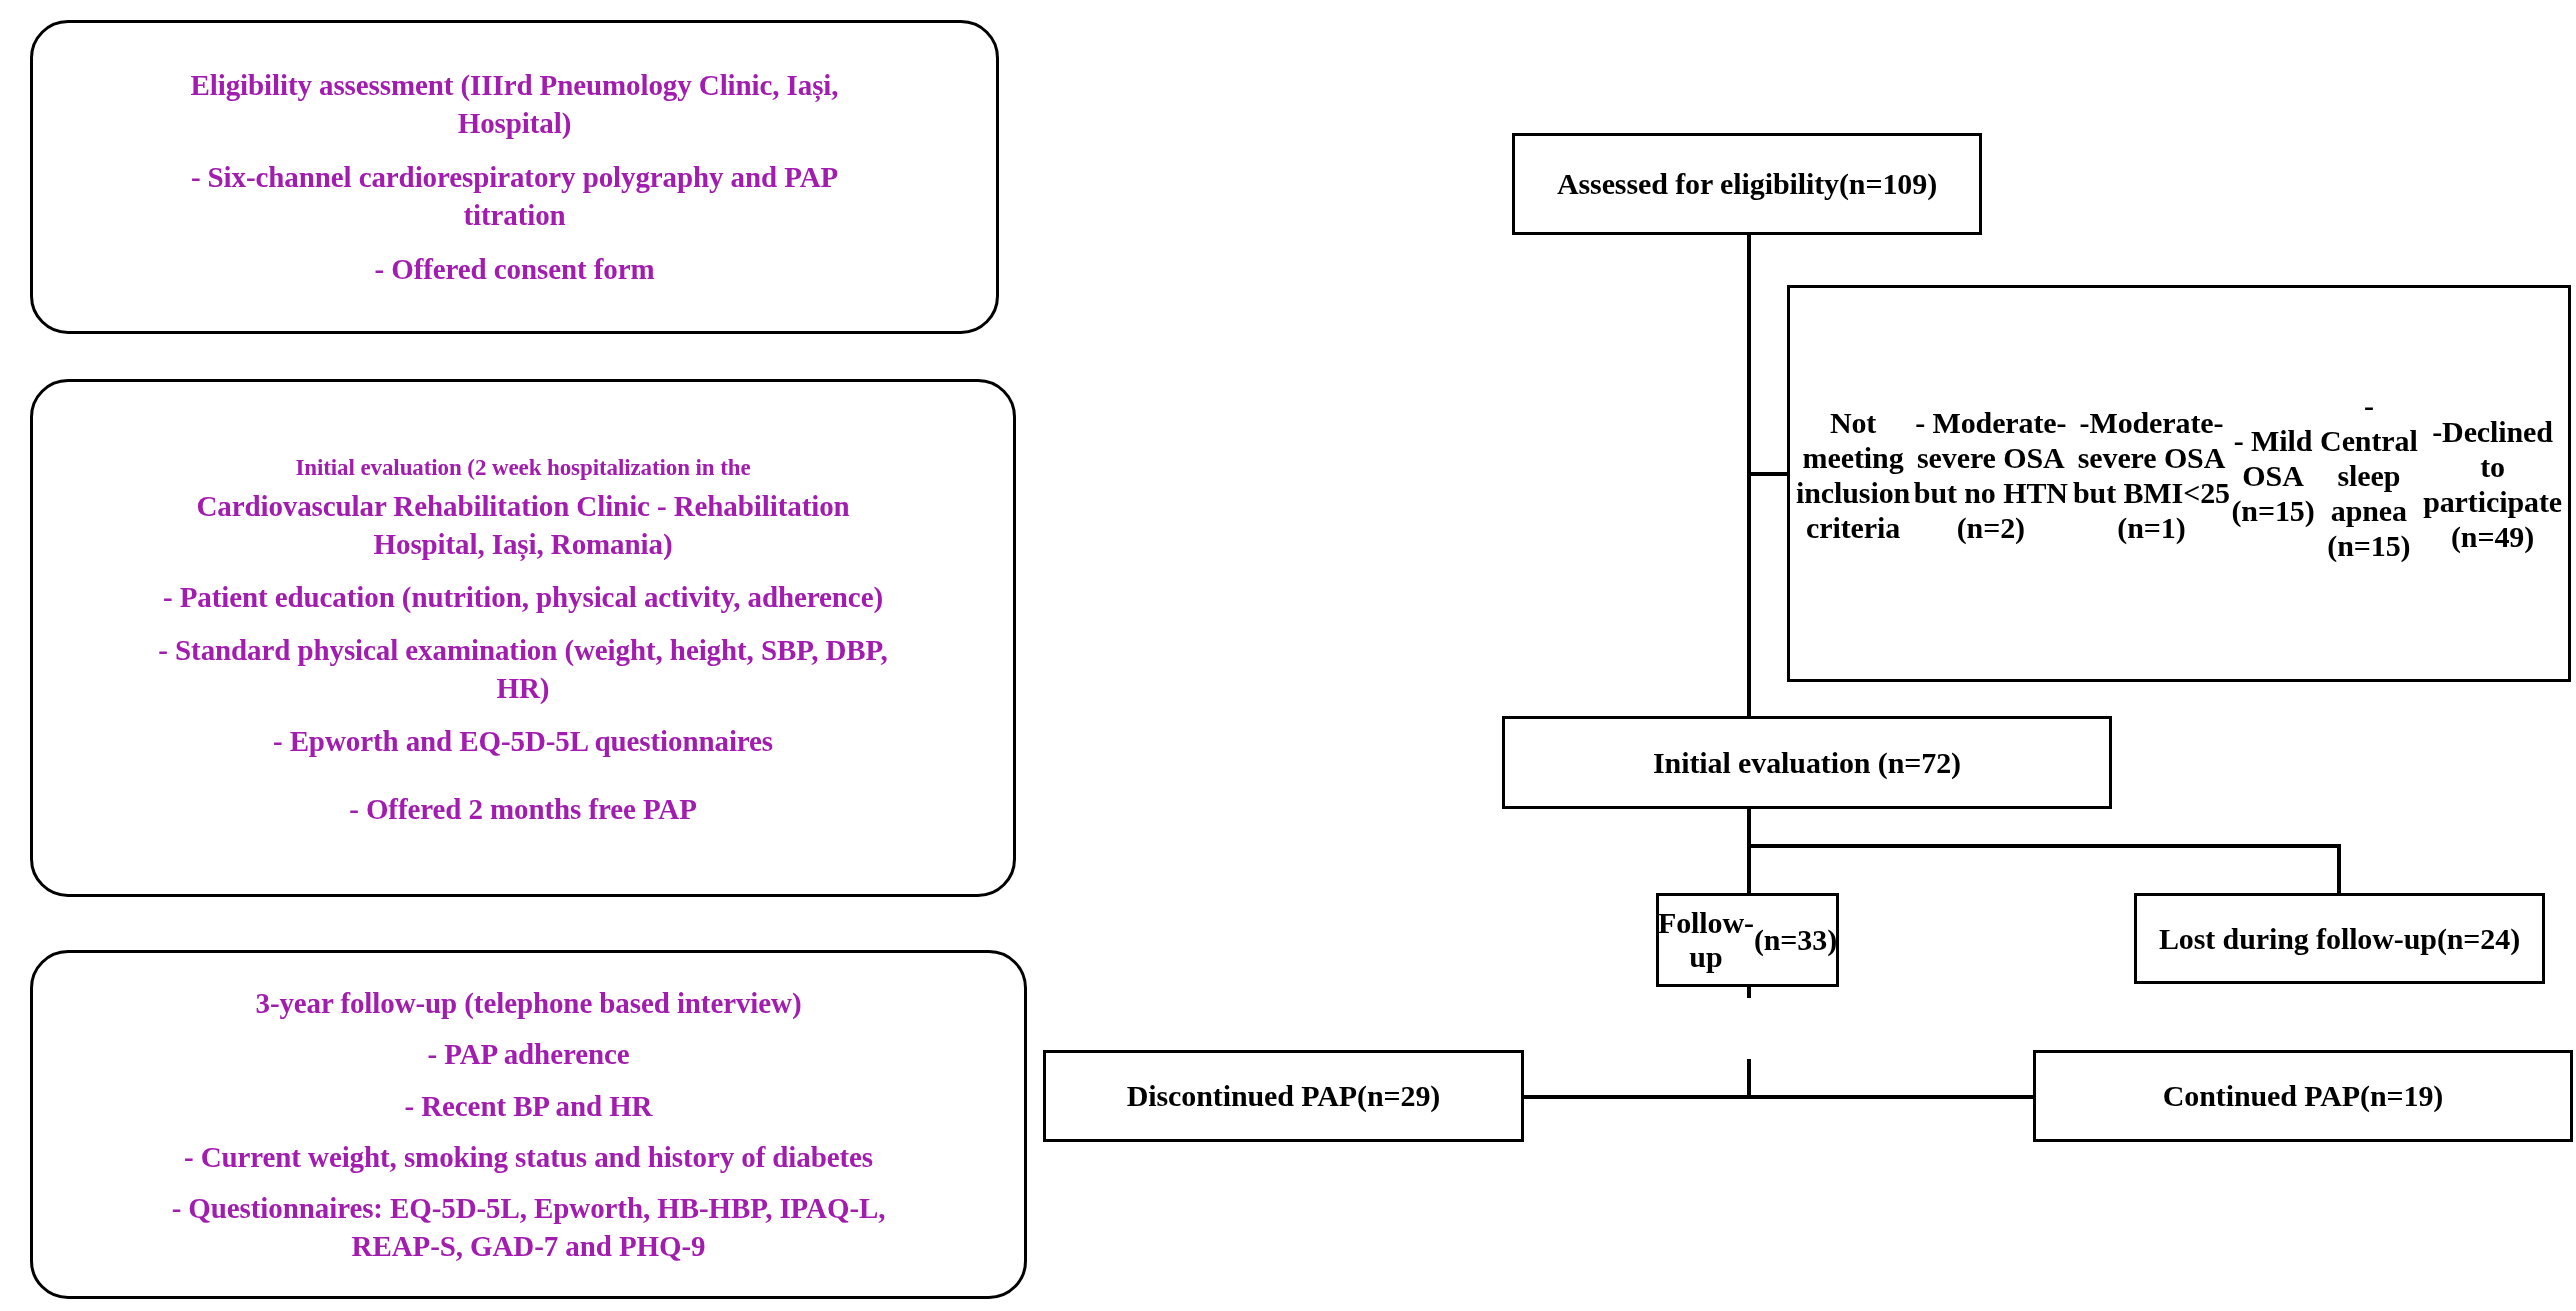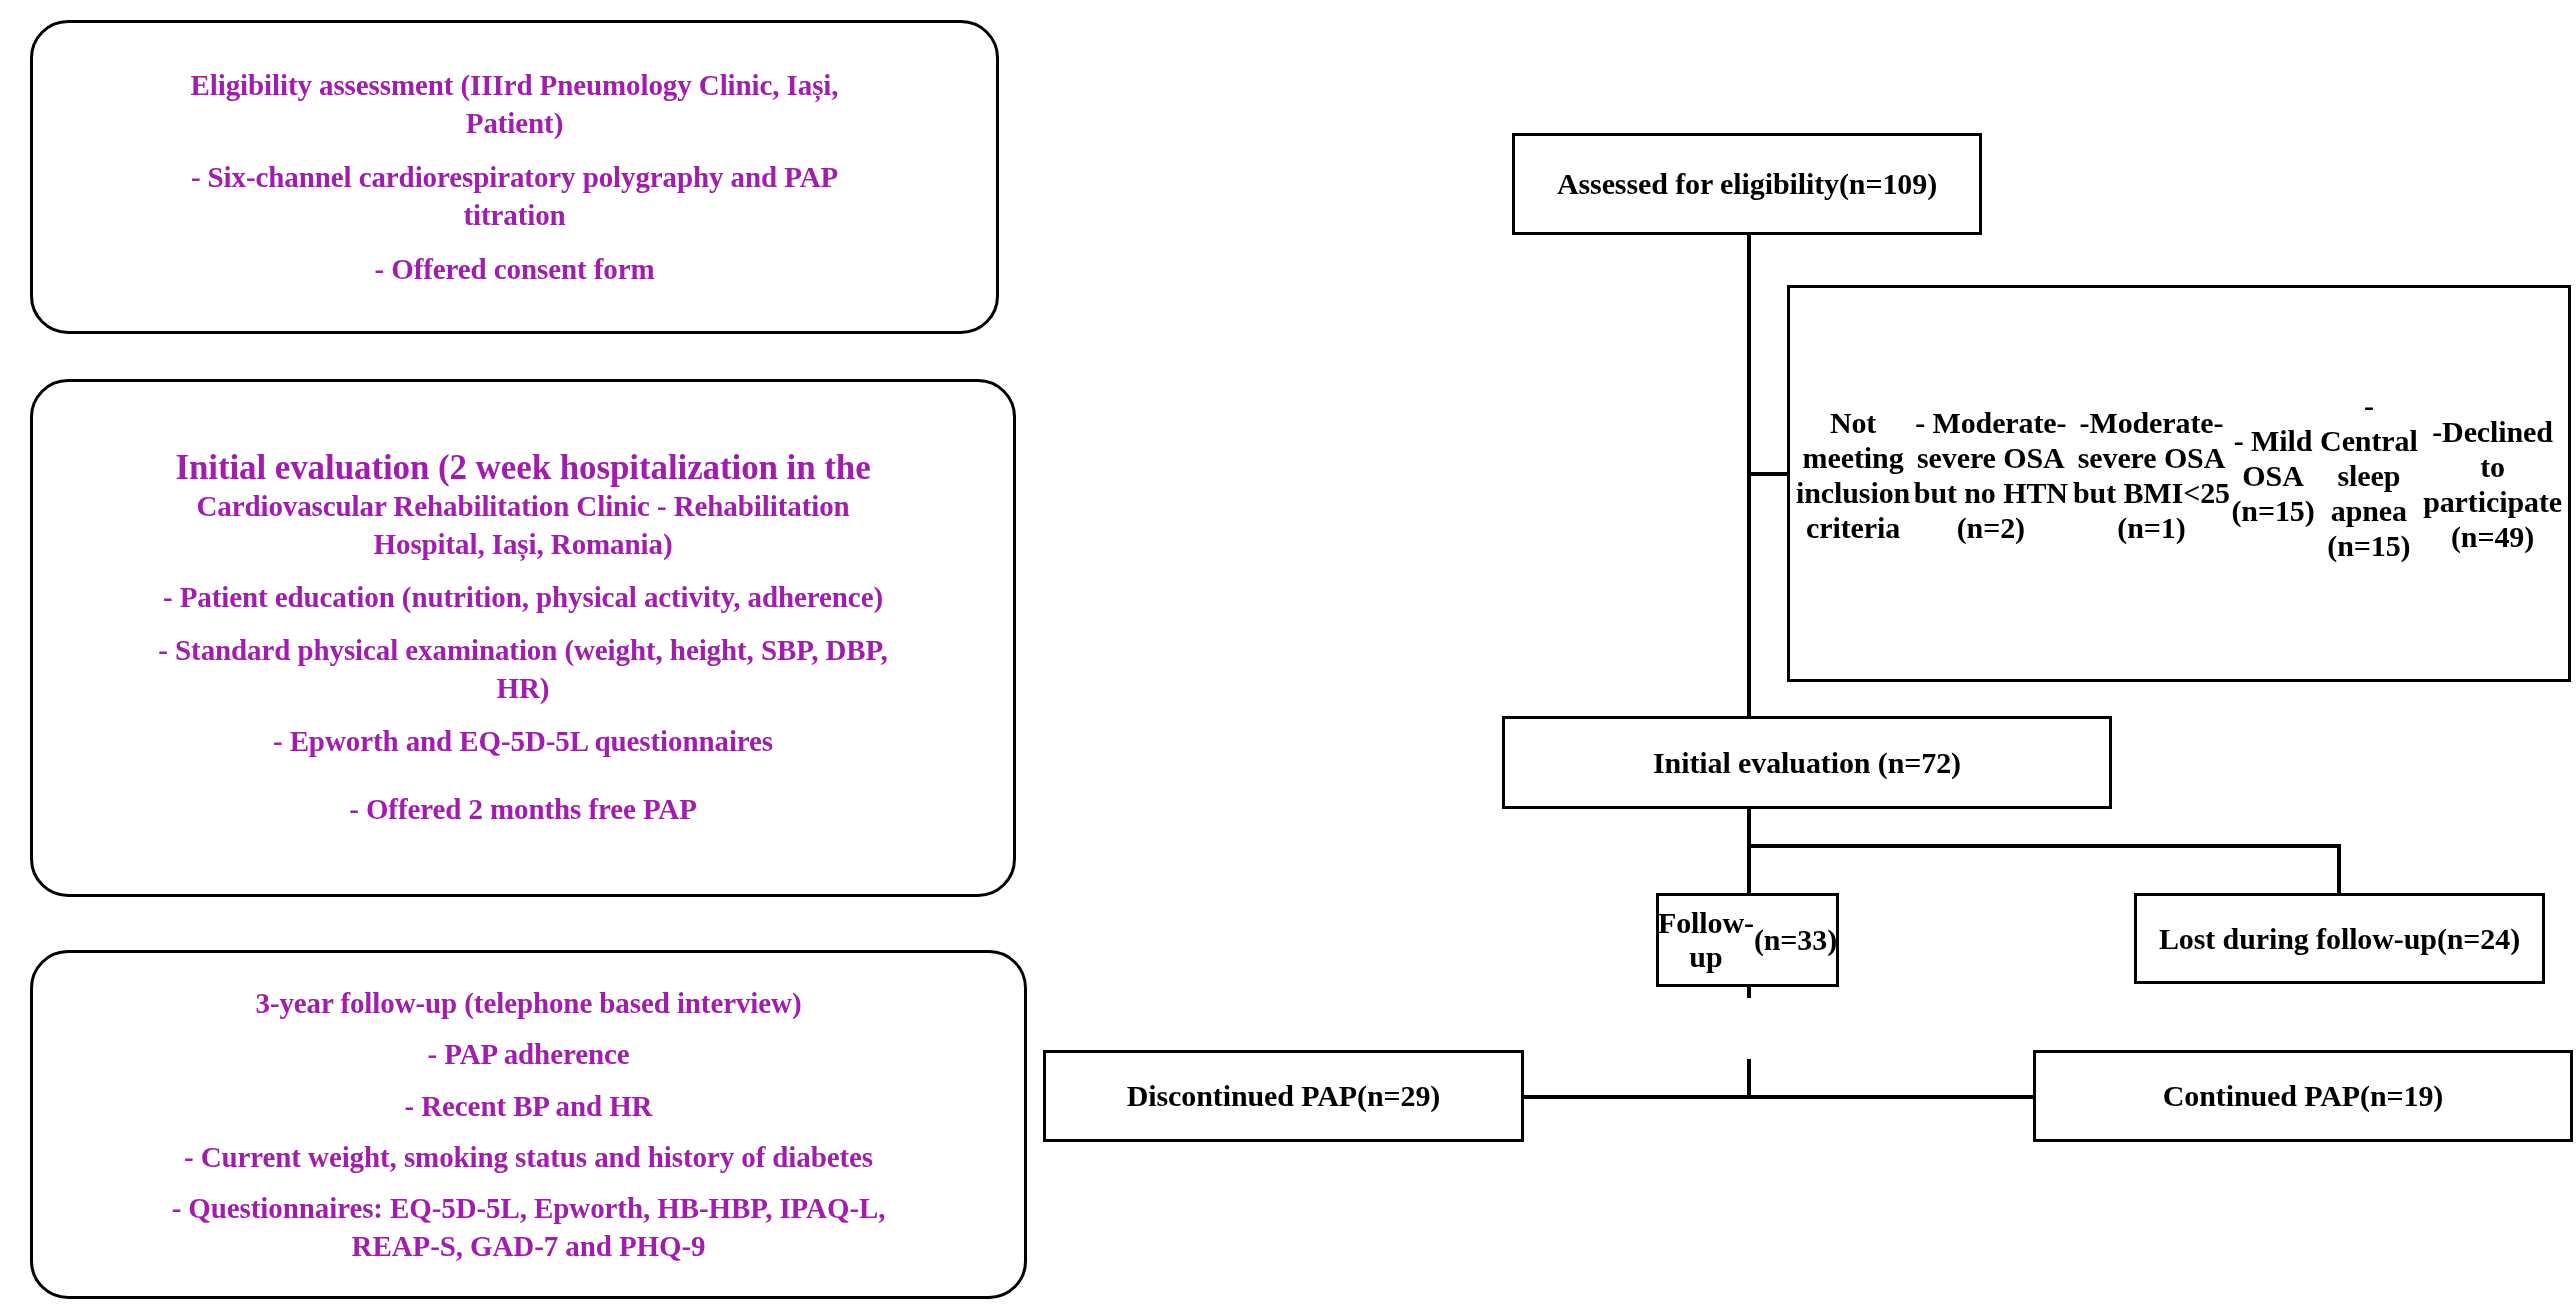--- a/index.html
+++ b/index.html
@@ -66,28 +66,28 @@
     height: 3.7px;
   }
 </style>
 </head>
 <body>
 
 <div id="root">
 
   <div class="rbox" style="left:30px; top:20px; width:969px; height:314px;">
     <div class="ln" style="font-size:29px; line-height:38px;">Eligibility assessment (IIIrd Pneumology Clinic, Iași,</div>
-    <div class="ln" style="font-size:29px; line-height:38px; margin-bottom:16.3px;">Patient)</div>
+    <div class="ln" style="font-size:29px; line-height:38px; margin-bottom:16.3px;">Hospital)</div>
     <div class="ln" style="font-size:29px; line-height:38px;">- Six-channel cardiorespiratory polygraphy and PAP</div>
     <div class="ln" style="font-size:29px; line-height:38px; margin-bottom:16.3px;">titration</div>
     <div class="ln" style="font-size:29px; line-height:38px;">- Offered consent form</div>
   </div>
 
   <div class="rbox" style="left:30px; top:379px; width:986px; height:518px;">
-    <div class="ln" style="font-size:35px; line-height:38px;">Initial evaluation (2 week hospitalization in the</div>
+    <div class="ln" style="font-size:23px; line-height:38px;">Initial evaluation (2 week hospitalization in the</div>
     <div class="ln" style="font-size:29px; line-height:38px;">Cardiovascular Rehabilitation Clinic - Rehabilitation</div>
     <div class="ln" style="font-size:29px; line-height:38px; margin-bottom:15px;">Hospital, Iași, Romania)</div>
     <div class="ln" style="font-size:29px; line-height:38px; margin-bottom:15px;">- Patient education (nutrition, physical activity, adherence)</div>
     <div class="ln" style="font-size:29px; line-height:38px;">- Standard physical examination (weight, height, SBP, DBP,</div>
     <div class="ln" style="font-size:29px; line-height:38px; margin-bottom:15px;">HR)</div>
     <div class="ln" style="font-size:29px; line-height:38px; margin-bottom:30px;">- Epworth and EQ-5D-5L questionnaires</div>
     <div class="ln" style="font-size:29px; line-height:38px;">- Offered 2 months free PAP</div>
   </div>
 
   <div class="rbox" style="left:30px; top:950px; width:997px; height:349px;">

